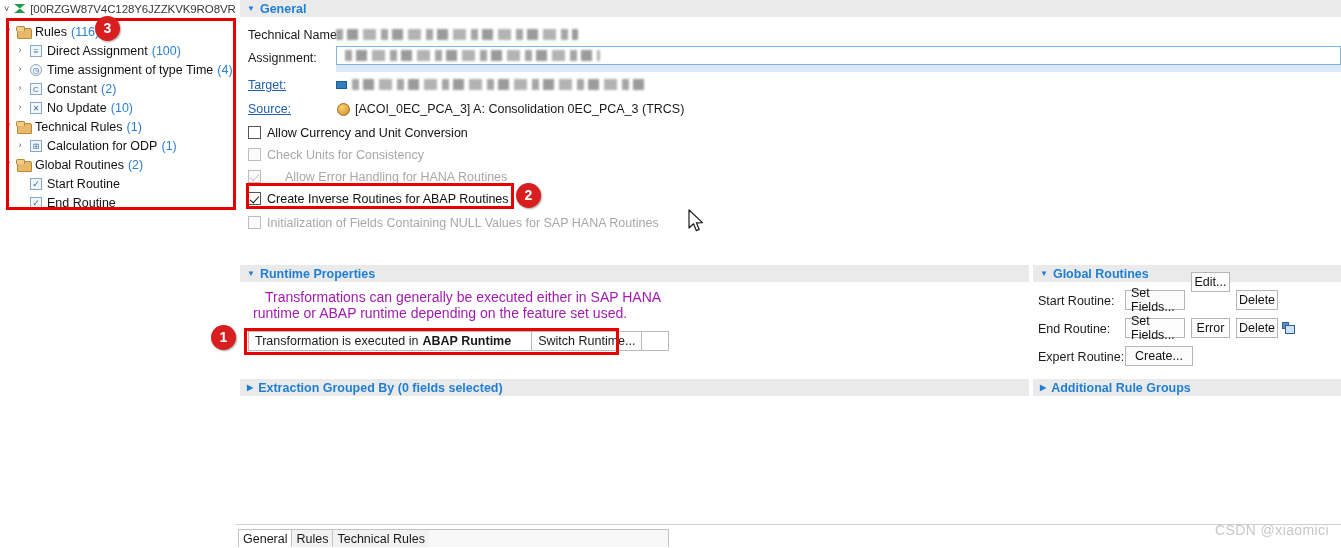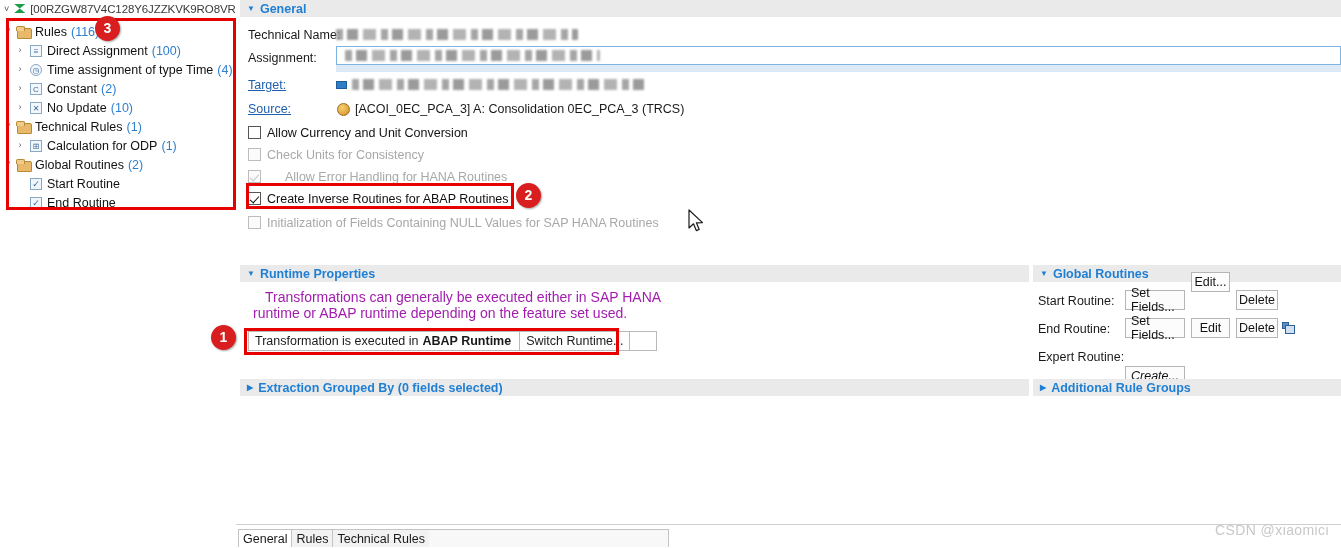--- a/index.html
+++ b/index.html
@@ -143,21 +143,21 @@
     display: flex; align-items: stretch; height: 20px;
   }
   #runtime-text {
     display: flex; align-items: center; padding: 0 8px 0 6px;
     font-size: 12.5px; white-space: nowrap;
   }
   #runtime-text b { font-weight: bold; margin-left: 4px; }
   #switch-runtime-btn {
     border-left: 1px solid #b9b9b9; border-right: 1px solid #b9b9b9;
     background: #fdfdfd; display: flex; align-items: center; padding: 0 6px;
-    font-size: 12.5px; cursor: pointer;
+    font-size: 12.5px; cursor: pointer; margin-left: 12px;
   }
   #runtime-tail { width: 26px; background: #fff; }
 
   
   .gr-label { position: absolute; font-size: 12.5px; color: #1a1a1a; }
   .btn {
     position: absolute; height: 20px;
     border: 1px solid #b5b5b5; background: #fcfcfc;
     font-size: 12.5px; color: #121212;
     display: flex; align-items: center; justify-content: center;
@@ -409,32 +409,32 @@
     </div>
     <div class="btn" style="left:1000px; top:290px; width:42px;">
       <span>Delete</span>
     </div>
 
     <span class="gr-label" style="left:802px; top:322px;">End Routine:</span>
     <div class="btn" style="left:889px; top:318px; width:60px;">
       <span>Set Fields...</span>
     </div>
     <div class="btn" style="left:955px; top:318px; width:39px;">
-      <span>Edit</span>
+      <span>Error</span>
     </div>
     <div class="btn" style="left:1000px; top:318px; width:42px;">
       <span>Delete</span>
     </div>
     <div id="endroutine-extra-icon" style="left:1046px; top:322px;">
       <span class="sq1"></span>
       <span class="sq2"></span>
     </div>
 
     <span class="gr-label" style="left:802px; top:350px;">Expert Routine:</span>
-    <div class="btn" style="left:889px; top:366px; width:60px;font-style:italic;">
+    <div class="btn" style="left:889px; top:346px; width:68px;">
       <span>Create...</span>
     </div>
 
     <div class="sec-header" style="left:797px; top:379px; width:308px;">
       <span class="tri">▶</span>
       <span>Additional Rule Groups</span>
     </div>
 
   </div>
 

